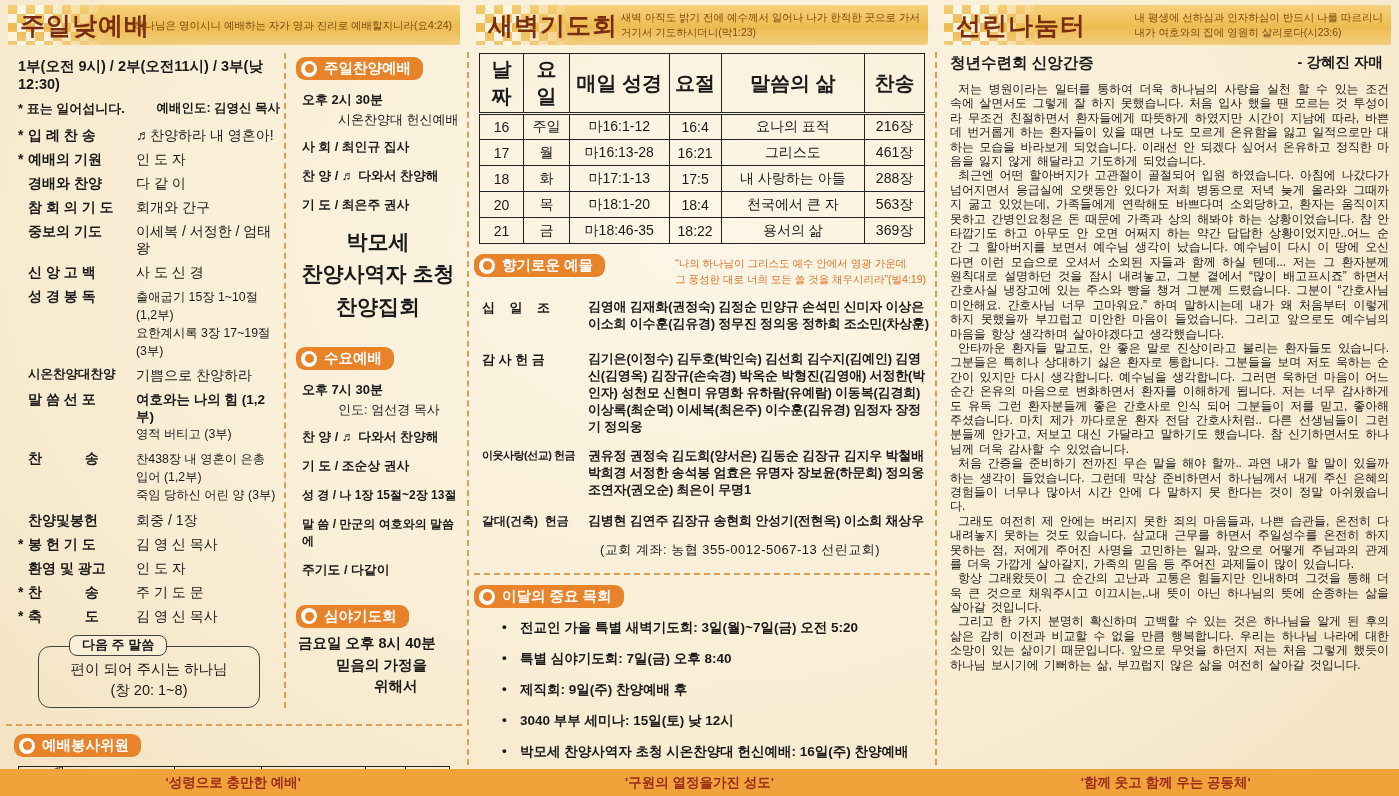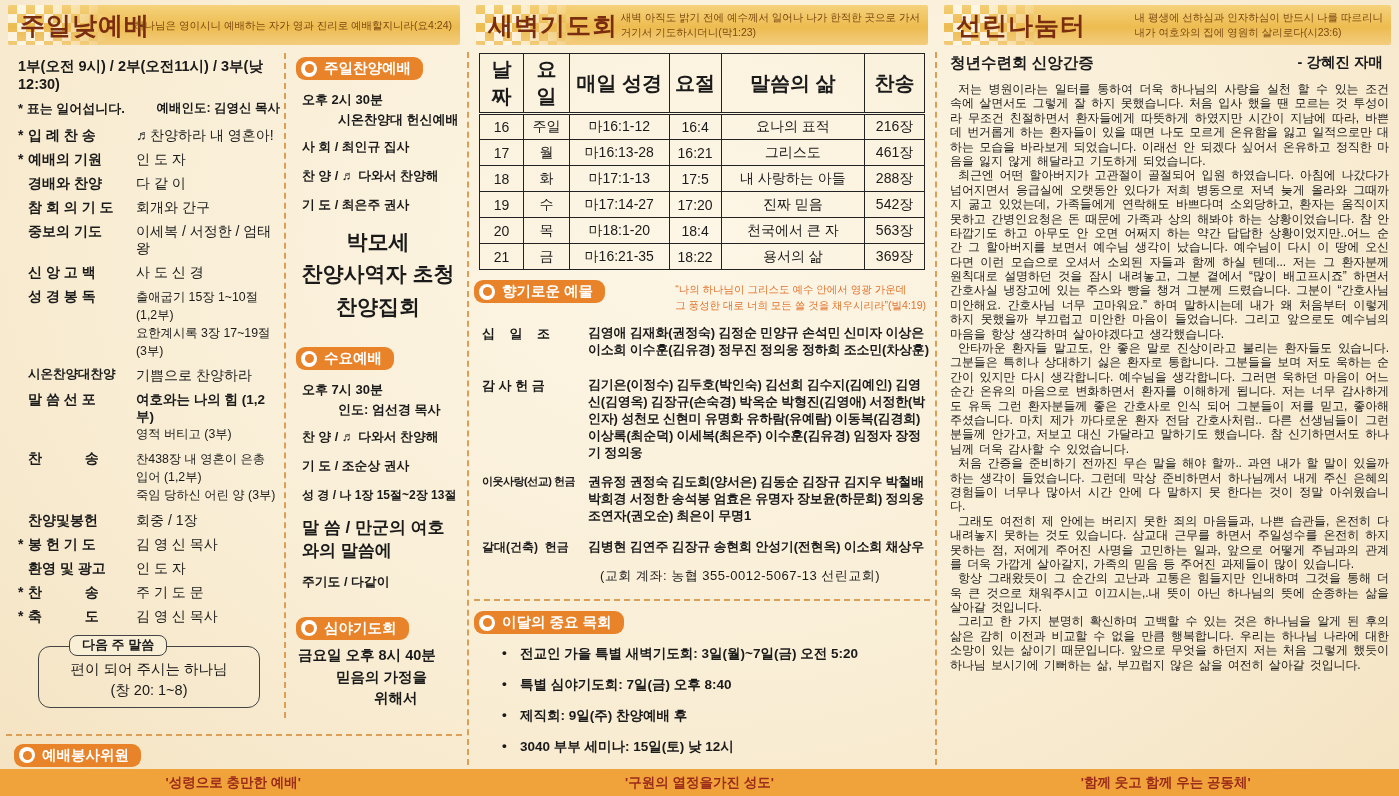--- a/index.html
+++ b/index.html
@@ -54,21 +54,21 @@
   table.committee td,table.committee th{border:1.5px solid #222;padding:1px 2px;line-height:1.25;}
   .corner{width:44px;background:linear-gradient(to bottom right,transparent 48%,#333 48%,#333 52%,transparent 52%);}
   .pre{white-space:pre-line;}
   .c-month{font-weight:bold;font-size:13px;}
   .c-bold{font-weight:bold;}
 
   
   .svc{padding:4px 0 10px;}
   .svc + .svc{border-top:0;}
   .svc-time{font-size:13px;font-weight:bold;margin:10px 0 2px 6px;}
-  .svc-sub{font-size:13px;font-weight:bold;margin:0 0 10px 42px;}
+  .svc-sub{font-size:13px;font-weight:normal;margin:0 0 10px 42px;}
   .svc-row{font-size:12.8px;font-weight:bold;margin:0 0 12px 6px;}
   .svc-big{text-align:center;font-size:21px;font-weight:bold;line-height:1.55;margin-top:6px;}
   .night-line1{font-size:14.5px;font-weight:bold;margin:6px 0 2px 2px;}
   .night-line2{font-size:14.5px;font-weight:bold;margin-left:40px;line-height:1.5;}
   .night-line3{font-size:14.5px;font-weight:bold;margin-left:78px;}
 
   
   table.dawn{border-collapse:collapse;margin:4px auto 0;font-size:14px;text-align:center;width:446px;}
   table.dawn td,table.dawn th{border:1.5px solid #222;padding:2px 3px;height:26px;}
   table.dawn th{border-bottom:3px double #222;font-size:20px;}
@@ -220,21 +220,21 @@
           <div class="svc" style="margin-top:10px;">
             <span class="badge">
               <span class="badge-icon"></span>
               <span>수요예배</span>
             </span>
             <div class="svc-time">오후 7시 30분</div>
             <div class="svc-sub">인도: 엄선경 목사</div>
             <div class="svc-row">찬 양 / ♬ 다와서 찬양해</div>
             <div class="svc-row">기 도 / 조순상 권사</div>
             <div class="svc-row" style="font-size:12px;">성 경 / 나 1장 15절~2장 13절</div>
-            <div class="svc-row" style="font-size:17px;">말 씀 / 만군의 여호와의 말씀에</div>
+            <div class="svc-row" style="font-size:12px;">말 씀 / 만군의 여호와의 말씀에</div>
             <div class="svc-row">주기도 / 다같이</div>
           </div>
 
           <div class="svc">
             <span class="badge">
               <span class="badge-icon"></span>
               <span>심야기도회</span>
             </span>
             <div class="night-line1">금요일 오후 8시 40분</div>
             <div class="night-line2">믿음의 가정을</div>
@@ -310,39 +310,31 @@
         </tr>
         <tr>
           <td>18</td>
           <td>화</td>
           <td>마17:1-13</td>
           <td>17:5</td>
           <td>내 사랑하는 아들</td>
           <td>288장</td>
         </tr>
         <tr>
-          <td>19</td>
-          <td>수</td>
-          <td>마17:14-27</td>
-          <td>17:20</td>
-          <td>진짜 믿음</td>
-          <td>542장</td>
-        </tr>
-        <tr>
           <td>20</td>
           <td>목</td>
           <td>마18:1-20</td>
           <td>18:4</td>
           <td>천국에서 큰 자</td>
           <td>563장</td>
         </tr>
         <tr>
           <td>21</td>
           <td>금</td>
-          <td>마16:21-35</td>
+          <td>마18:46-35</td>
           <td>18:22</td>
           <td>용서의 삶</td>
           <td>369장</td>
         </tr>
       </tbody>
         </table>
 
       <div class="offer-head">
         <span class="badge">
           <span class="badge-icon"></span>

